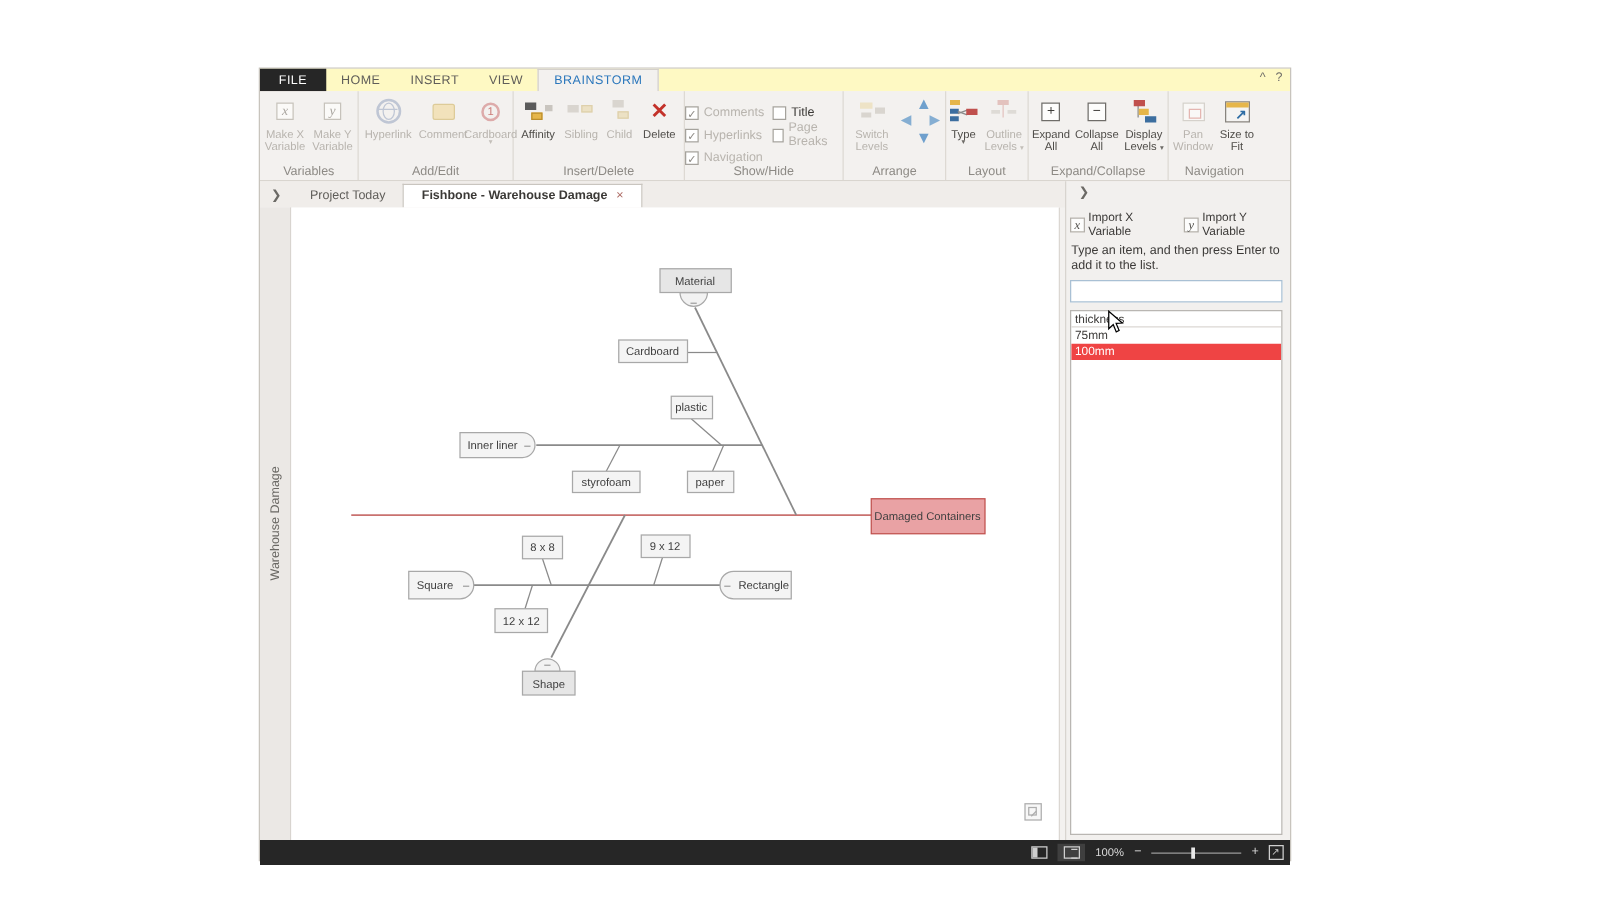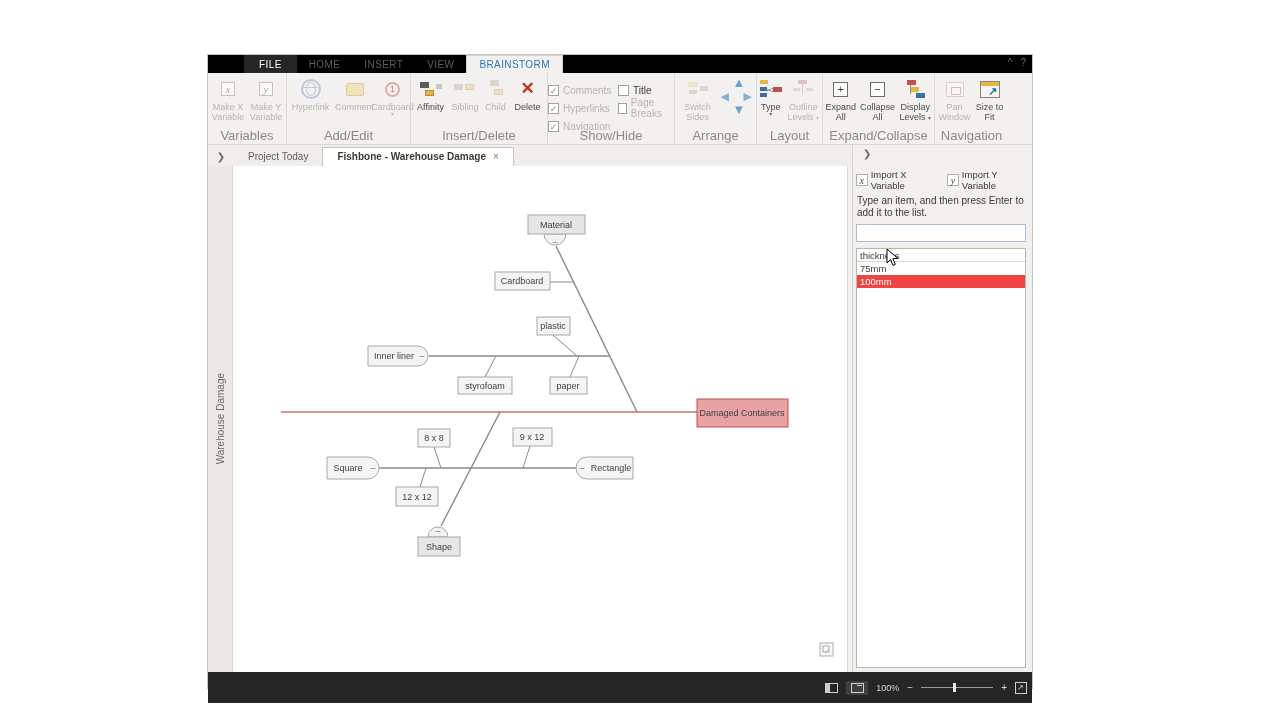--- a/index.html
+++ b/index.html
@@ -1,30 +1,30 @@
 <!DOCTYPE html>
 <html><head>
 <meta charset="utf-8">
 <style>
   * { margin:0; padding:0; box-sizing:border-box; }
   html,body { width:1280px; height:720px; background:#fff; font-family:"Liberation Sans", sans-serif; overflow:hidden; }
   .app { position:absolute; left:208px; top:55px; width:824px; height:633px; background:#f3f1ef; outline:1px solid #c8c4bd; }
 
   
-  .rtabs { position:absolute; left:0; top:0; width:100%; height:18px; background:#000000; display:flex; align-items:stretch; font-size:10px;padding-left:36px; }
+  .rtabs { position:absolute; left:0; top:0; width:100%; height:18px; background:#fef9c3; display:flex; align-items:stretch; font-size:10px; }
   .rtab { display:flex; align-items:center; padding:0 12px; color:#5f5d59; letter-spacing:.4px; cursor:default; }
   .rtab.file { background:#262626; color:#fff; padding:0 15px; }
   .rtab.active { background:#f3f1ef; color:#2b77bc; border:1px solid #d4d0ca; border-bottom:none; }
   .winbtns { position:absolute; right:6px; top:2px; display:flex; gap:8px; color:#6e6c68; font-size:10px; }
   .winbtns span { cursor:default; }
 
   
   .ribbon { position:absolute; left:0; top:18px; width:100%; height:72px; background:#f3f1ef; border-bottom:1px solid #d9d5cf; display:flex; }
   .grp { position:relative; border-right:1px solid #ddd9d3; display:flex; align-items:flex-start; justify-content:center; padding-top:3px; }
-  .grp-label { position:absolute; bottom:1px; left:0; width:100%; text-align:center; font-size:13px; color:#8d8a85; }
+  .grp-label { position:absolute; bottom:1px; left:0; width:100%; text-align:center; font-size:10px; color:#8d8a85; }
   .rbtn { display:flex; flex-direction:column; align-items:center; padding-top:1px; cursor:default; }
   .rbtn .ic { height:24px; display:flex; align-items:center; justify-content:center; }
   .rbtn .lb { font-size:9px; line-height:10px; text-align:center; color:#4e4c48; margin-top:1px; }
   .rbtn.dis .lb { color:#b8b4ae; }
   .dd { font-size:6px; color:#6e6c68; line-height:5px; }
   .rbtn.dis .dd { color:#c3bfb9; }
 
   
   .xy-ic { width:14px; height:14px; border:1px solid #c6c2bb; background:#fbfaf8; color:#aba7a1; font-family:"Liberation Serif",serif; font-style:italic; font-size:11px; display:flex; align-items:center; justify-content:center; }
   .globe { width:20px; height:20px; border:2px solid #aeb8cc; border-radius:50%; position:relative; opacity:.75; }
@@ -106,21 +106,21 @@
   .impbtn { display:flex; align-items:center; gap:3px; font-size:9.5px; cursor:pointer; }
   .impbtn .bx { width:12px; height:12px; border:1px solid #b3afa9; background:#fdfdfc; font-family:"Liberation Serif",serif; font-style:italic; font-size:10px; display:flex; align-items:center; justify-content:center; color:#4e4c48; }
   .hint { position:absolute; left:4px; top:50px; width:172px; line-height:11.5px; }
   .entry { position:absolute; left:3px; top:79px; width:170px; height:18px; border:1px solid #a9c0d4; background:#fff; font-size:10px; padding:0 3px; outline:none; }
   .listbox { position:absolute; left:3px; top:103px; width:170px; height:420px; border:1px solid #b9b6b2; background:#fff; overflow:hidden; }
   .litem { height:13px; line-height:13px; padding-left:3px; font-size:9.5px; color:#3c3a38; cursor:pointer; }
   .litem.first { border-bottom:1px solid #dbd8d4; }
   .litem.sel { background:#ef4444; color:#fff; }
 
   
-  .status { position:absolute; left:0; top:617px; width:824px; height:31px; background:#262626; display:flex; align-items:center; justify-content:flex-end; gap:8px; padding-right:5px; }
+  .status { position:absolute; left:0; top:617px; width:824px; height:20px; background:#262626; display:flex; align-items:center; justify-content:flex-end; gap:8px; padding-right:5px; }
   .vw1 { width:13px; height:10px; border:1px solid #cfcfcf; position:relative; cursor:pointer; }
   .vw1:before { content:""; position:absolute; left:0; top:0; width:4px; height:8px; background:#cfcfcf; }
   .vwwrap { width:22px; height:14px; background:#3f3f3f; display:flex; align-items:center; justify-content:center; cursor:pointer; }
   .vw2 { width:13px; height:10px; border:1px solid #cfcfcf; position:relative; }
   .vw2:before { content:""; position:absolute; right:1px; top:1px; width:5px; height:6px; border-top:1px solid #cfcfcf; border-bottom:1px solid #cfcfcf; }
   .zoomlbl { color:#d8d8d8; font-size:9px; }
   .zminus,.zplus { color:#d8d8d8; font-size:10px; cursor:pointer; line-height:10px; }
   .ztrack { position:relative; width:72px; height:9px; cursor:pointer; }
   .ztrack:before { content:""; position:absolute; left:0; top:4px; width:100%; height:1px; background:#9a9a9a; }
   .zthumb { position:absolute; left:32px; top:0; width:3px; height:9px; background:#e8e8e8; }
@@ -253,21 +253,21 @@
 
     <div class="grp" style="width:82px">
       <div class="rbtn dis" style="width:44px">
         <div class="ic">
             <span class="mini">
               <i class="sw-a"></i>
               <i class="sw-b"></i>
               <i class="sw-c"></i>
             </span>
           </div>
-        <div class="lb">Switch Sides</div>
+        <div class="lb">Switch Levels</div>
       </div>
       <div class="arrowpad">
         <span class="au">▲</span>
         <span class="al">◀</span>
         <span class="ar">▶</span>
         <span class="ad">▼</span>
       </div>
       <div class="grp-label">Arrange</div>
     </div>
 

